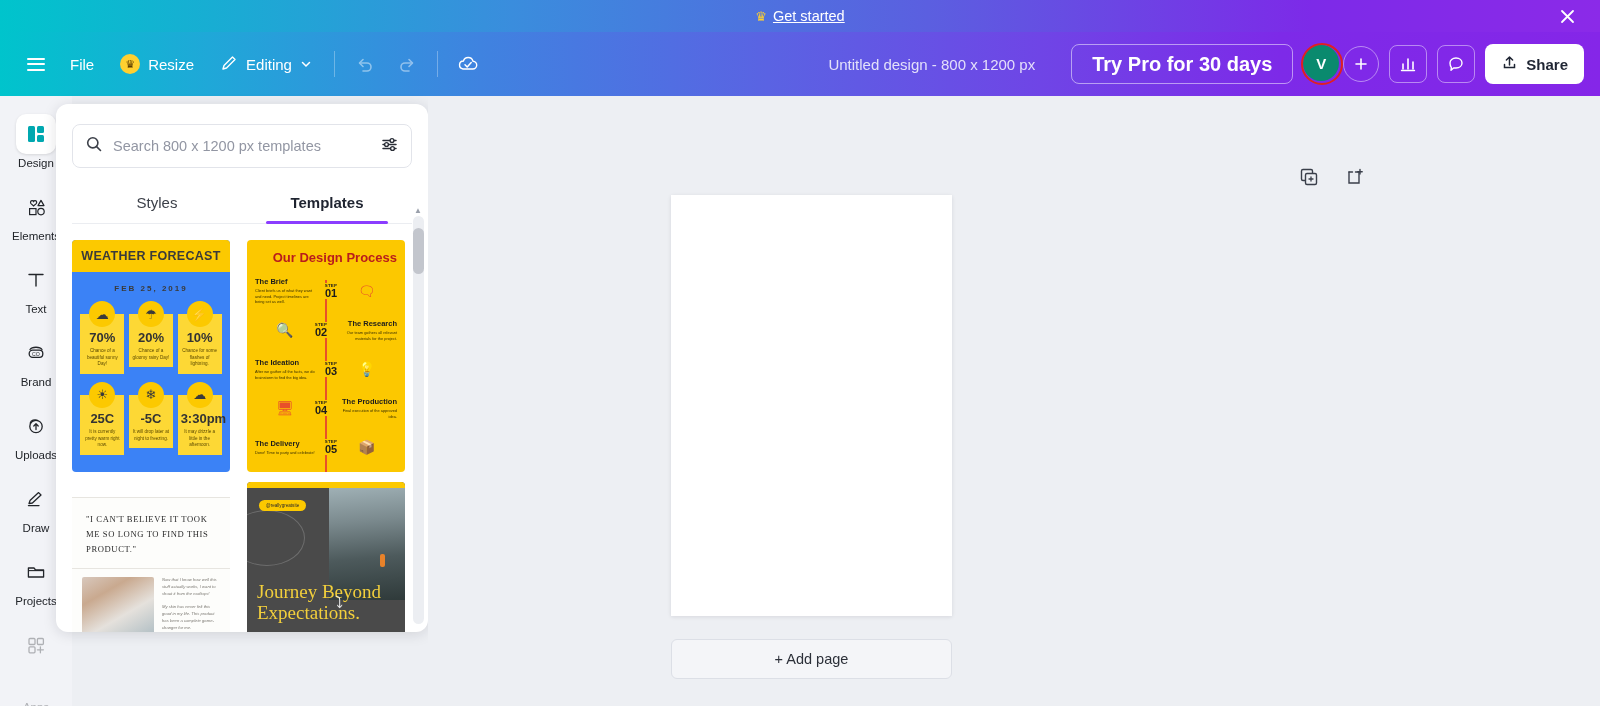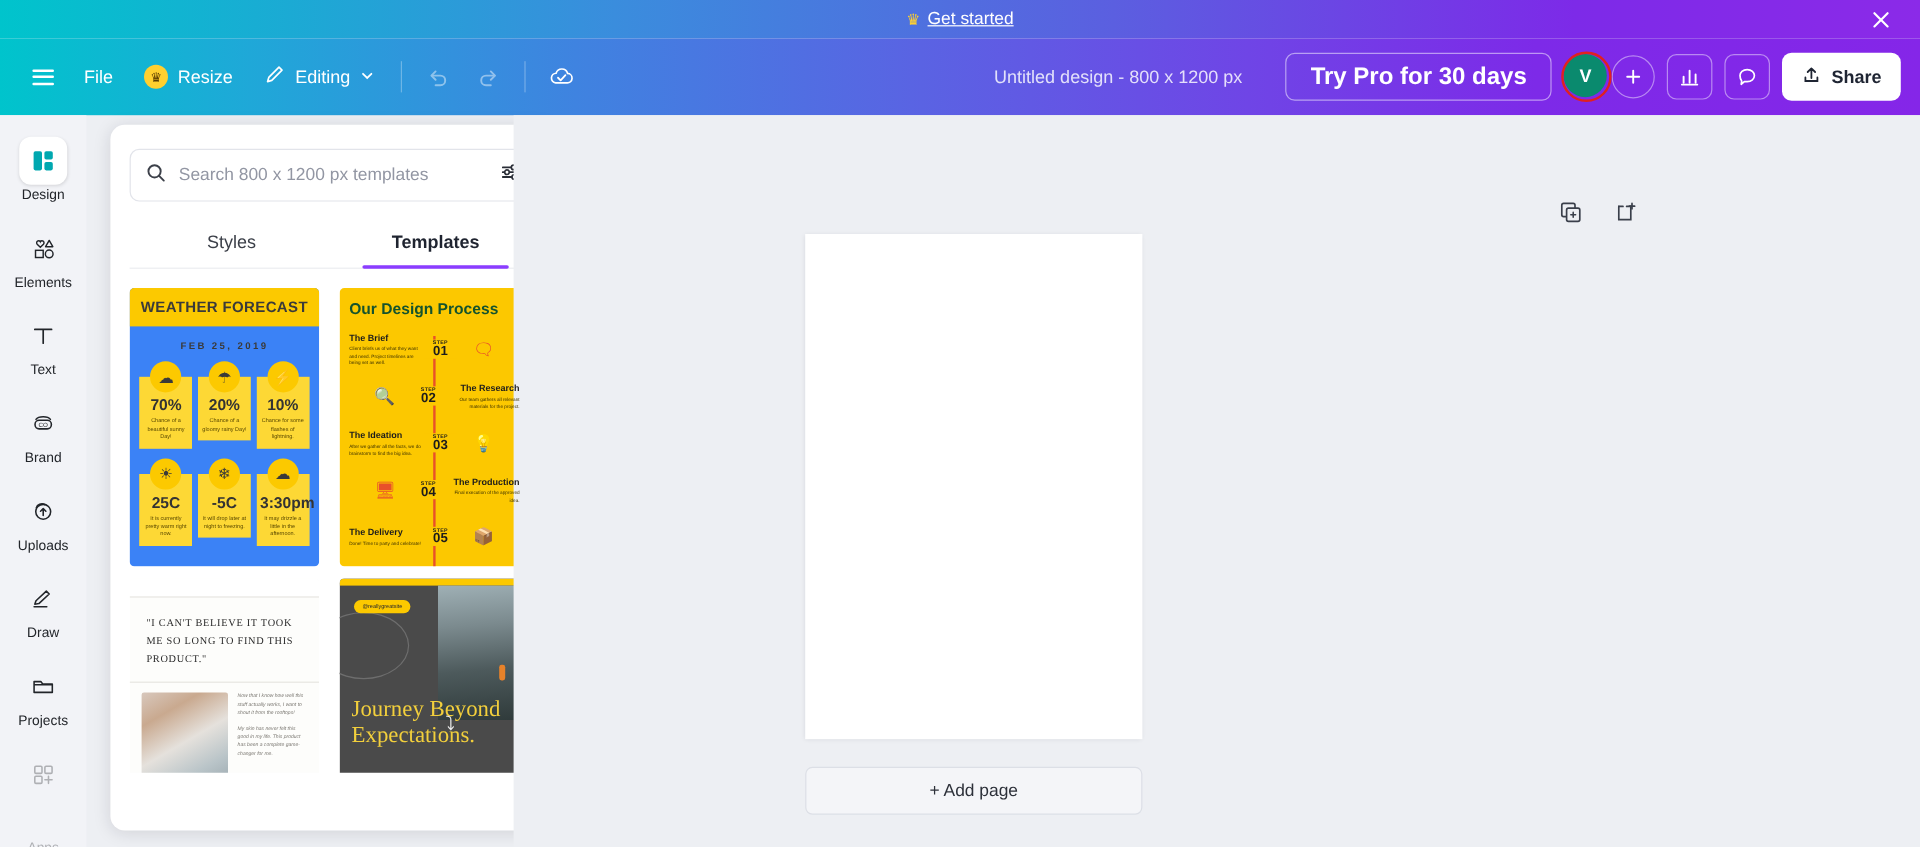--- a/index.html
+++ b/index.html
@@ -119,26 +119,25 @@
     display: flex; align-items: center; justify-content: center;
     color: #22252a;
   }
   .rail-item.active .rail-ico { background: #fff; box-shadow: 0 1px 3px rgba(0,0,0,.12); }
   .rail-label { font-size: 11.5px; color: #22252a; white-space: nowrap; }
   .rail-item.faded { opacity: 0.32; gap: 36px; }
 
   
   .panel {
     position: absolute; top: 104px; left: 56px;
-    width: 372px; height: 588px;
+    width: 372px; height: 528px;
     background: #fff;
     border-radius: 12px;
     box-shadow: 0 2px 14px rgba(20,24,40,0.13);
     overflow: hidden;
-    margin-left: 36px;
   }
   .panel-search {
     margin: 20px 16px 0;
     height: 44px; border: 1px solid #e2e4ea; border-radius: 8px;
     display: flex; align-items: center; gap: 10px; padding: 0 12px;
     background: #fff;
   }
   .panel-search input {
     flex: 1; border: none; outline: none;
     font-size: 14.5px; font-family: inherit; color: #2a2e37;
@@ -190,21 +189,21 @@
   .tw-date { text-align: center; font-size: 8px; font-weight: bold; letter-spacing: 2px; color: #3a3a3a; margin: 12px 0 8px; }
   .tw-row { display: flex; justify-content: space-around; padding: 0 6px; margin-bottom: 8px; }
   .tw-cell { width: 44px; display: flex; flex-direction: column; align-items: center; }
   .tw-circ { width: 26px; height: 26px; border-radius: 50%; background: #fcc900; display: flex; align-items: center; justify-content: center; font-size: 13px; color: #3a3a3a; margin-bottom: -13px; z-index: 2; }
   .tw-box { width: 44px; background: #fdd835; padding: 16px 3px 6px; text-align: center; }
   .tw-val { font-size: 13px; font-weight: bold; color: #333; }
   .tw-sub { font-size: 4.6px; color: #5c4a00; line-height: 1.45; margin-top: 3px; }
 
   
   .tp { width: 100%; height: 100%; background: #fcc800; padding: 10px 8px; position: relative; }
-  .tp-title { font-size: 13px; font-weight: bold; color: #14532d; text-align: left; margin-bottom: 10px; }
+  .tp-title { font-size: 13px; font-weight: bold; color: #b91c1c; text-align: right; margin-bottom: 10px; }
   .tp-line { position: absolute; left: 50%; top: 40px; bottom: 0; width: 2px; background: #e8502a; transform: translateX(-50%); }
   .tp-step { display: flex; align-items: center; margin-bottom: 7px; position: relative; z-index: 2; min-height: 32px; }
   .tp-step.rev { flex-direction: row-reverse; }
   .tp-txt { width: 62px; }
   .tp-step.rev .tp-txt { text-align: right; }
   .tp-h { font-size: 7.5px; font-weight: bold; color: #1c1c1c; }
   .tp-b { font-size: 3.9px; color: #3a3000; line-height: 1.5; margin-top: 2px; }
   .tp-num { width: 28px; text-align: center; background: #fcc800; }
   .tp-lbl { font-size: 4.4px; font-weight: bold; color: #1c1c1c; letter-spacing: .3px; }
   .tp-n { font-size: 11px; font-weight: bold; color: #1c1c1c; line-height: 1; }

